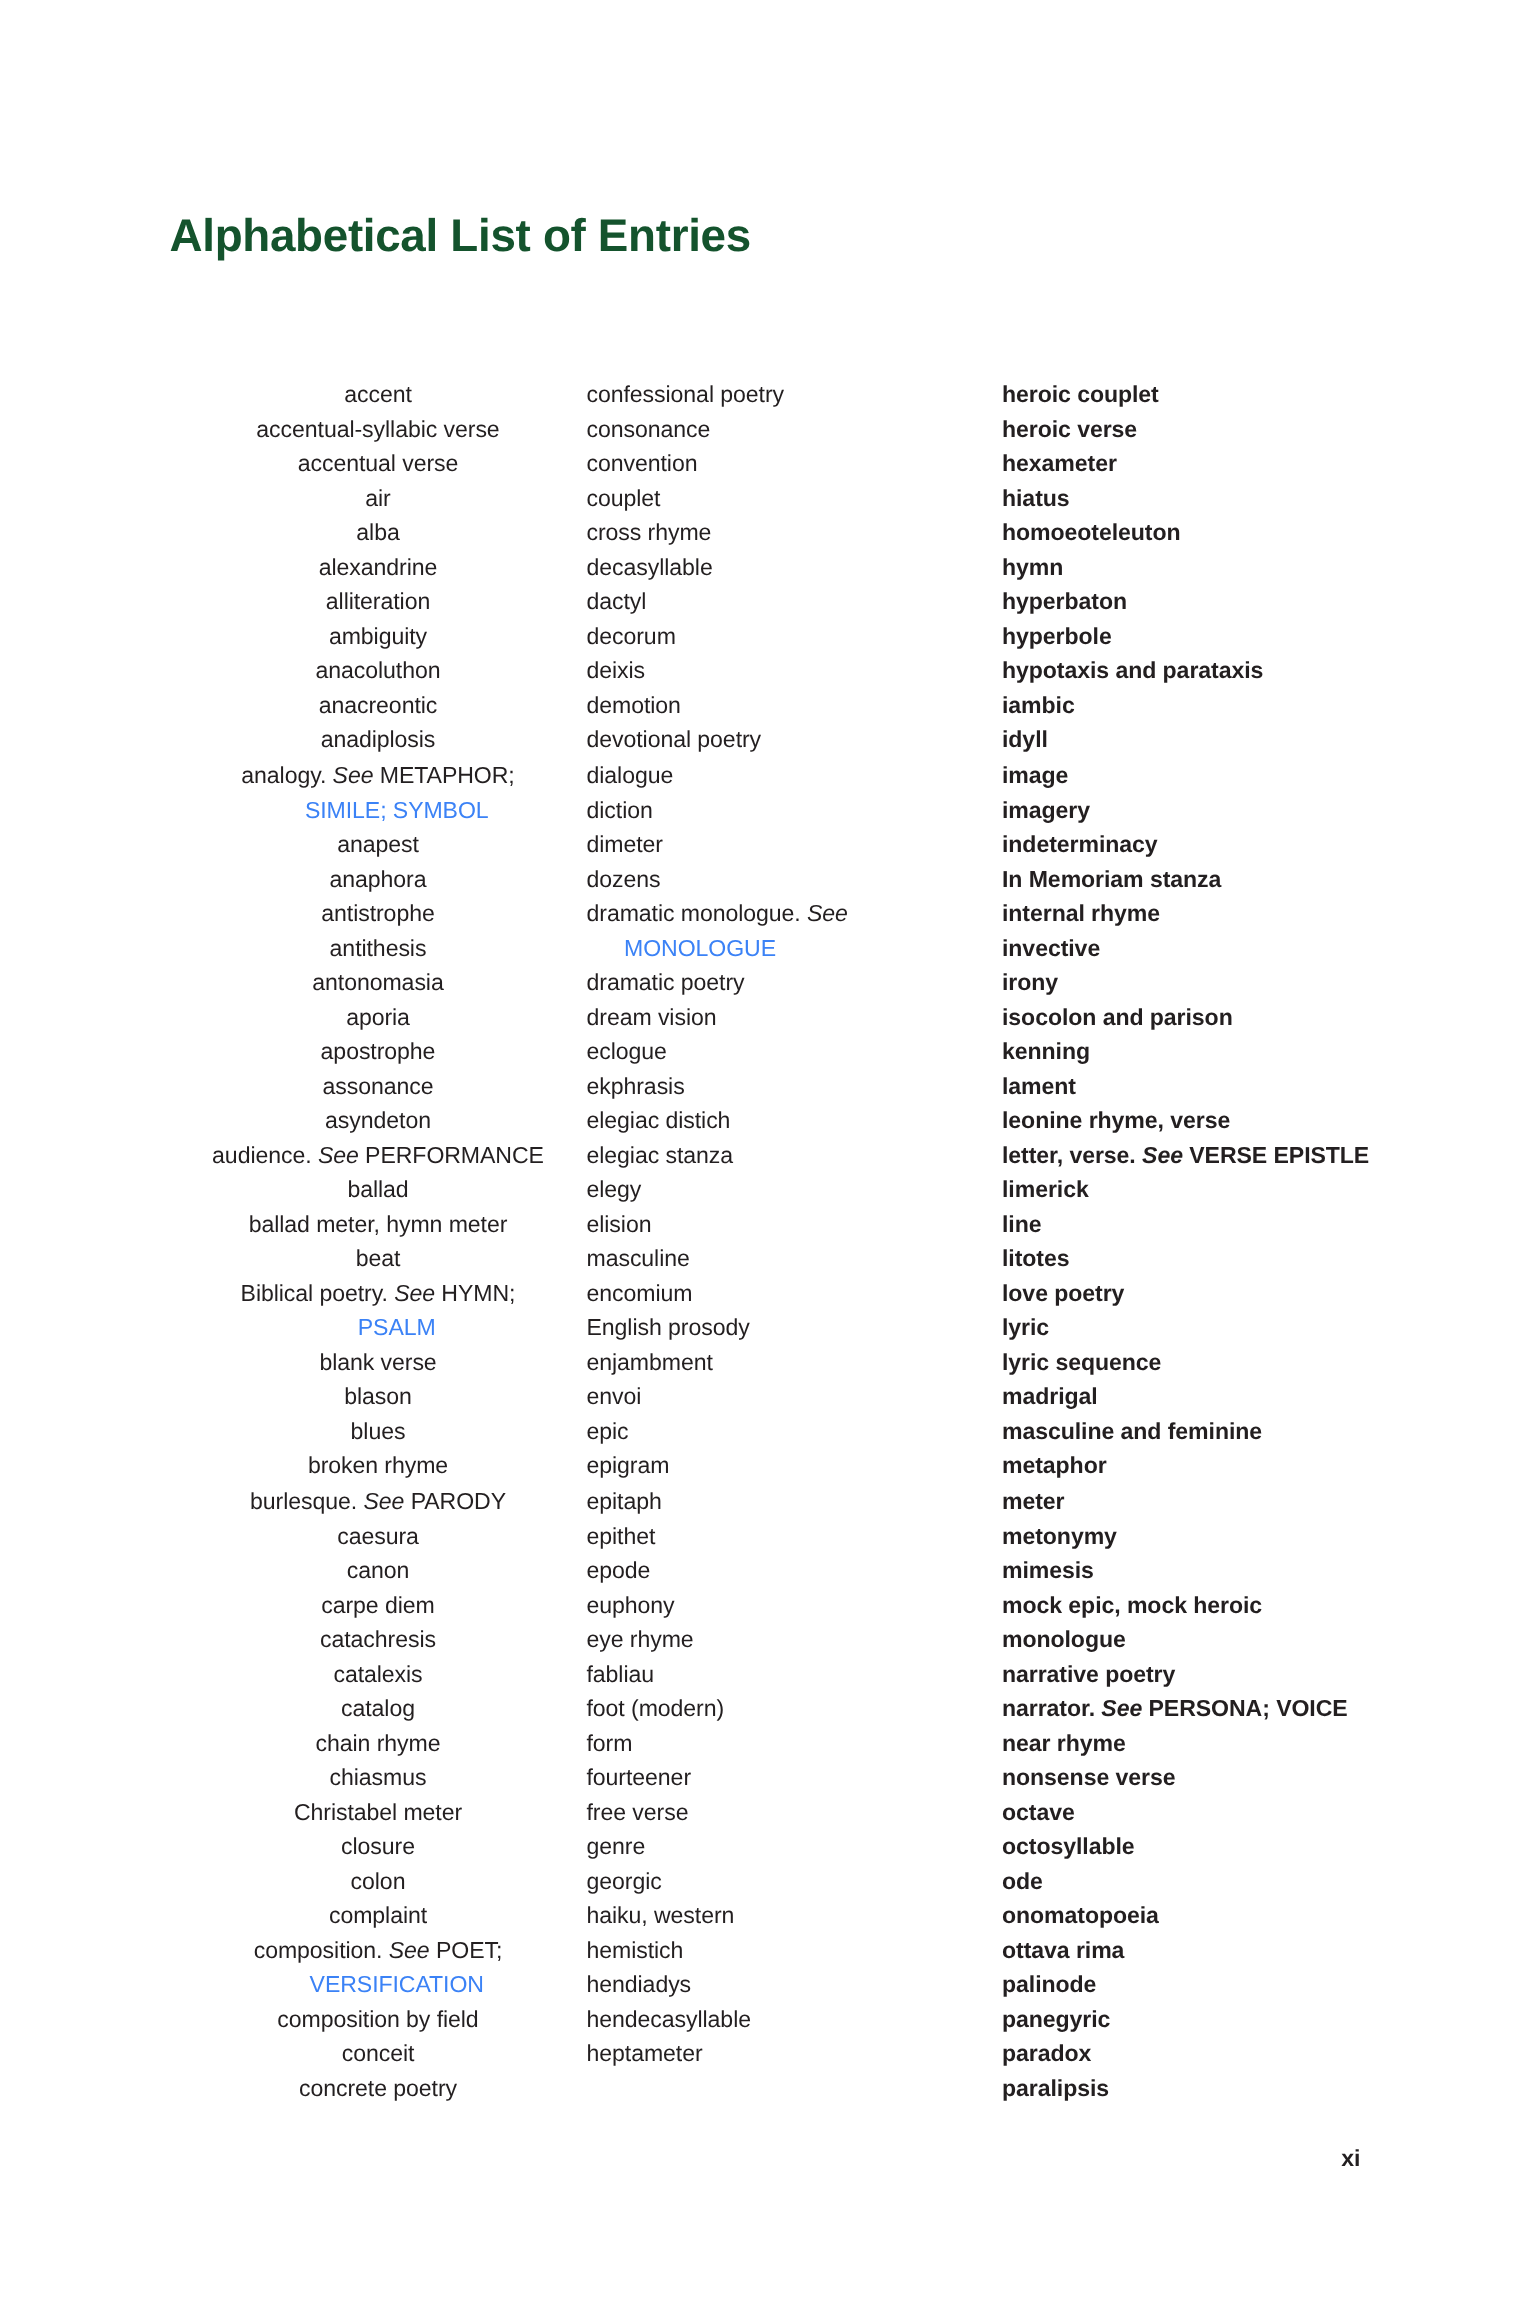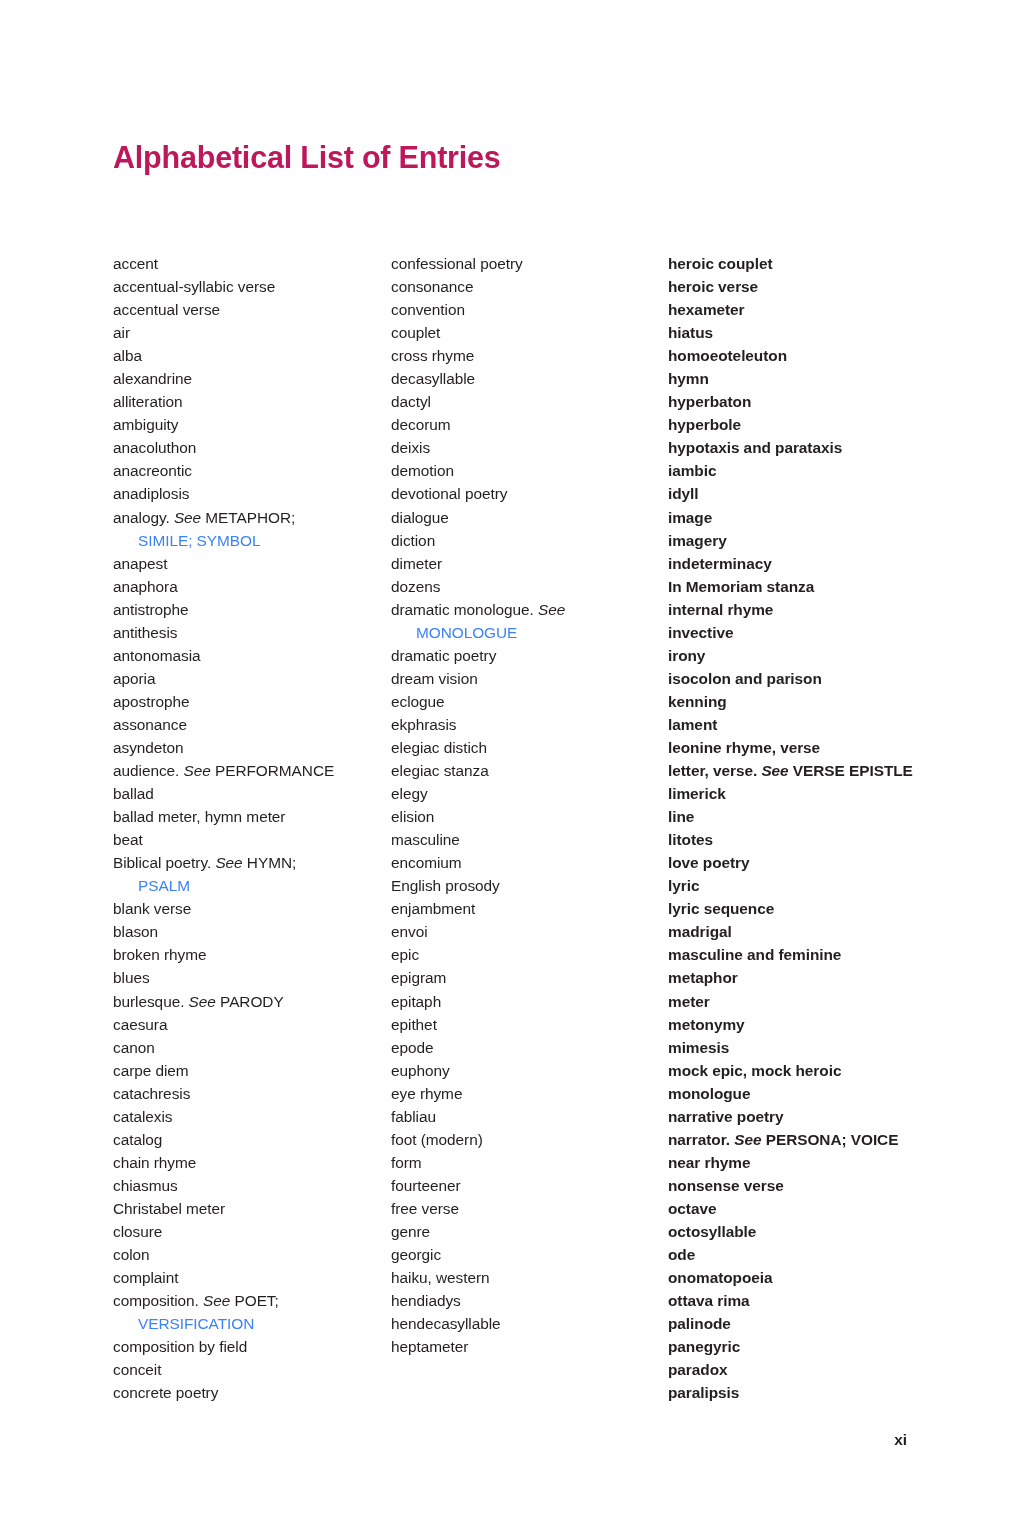--- a/index.html
+++ b/index.html
@@ -20,36 +20,36 @@
     position: absolute;
     inset: 0;
   }
   .page-title {
     position: absolute;
     left: 113px;
     top: 120px;
     font-size: 30.5px;
     font-weight: bold;
     letter-spacing: -0.2px;
-    color: #be185d;
+    color: #14532d;
     white-space: nowrap;
   }
   .columns {
     position: absolute;
     left: 113px;
     top: 252px;
     width: 810px;
     display: flex;
     flex-direction: row;
     align-items: flex-start;
   }
   .column {
     display: block;
   }
-  .col-1 { width: 278px; }
+  .col-1 { width: 278px; text-align: center; }
   .col-2 { width: 277px; }
   .col-3 { width: 255px; font-weight: bold; }
   .entry {
     font-size: 15.4px;
     line-height: 23.05px;
     color: #231f20;
     white-space: nowrap;
     letter-spacing: -0.05px;
   }
   .entry .see {
@@ -107,22 +107,22 @@
         <div class="entry"><span>assonance</span></div>
         <div class="entry"><span>asyndeton</span></div>
         <div class="entry"><span>audience. </span><span class="see">See</span><span class="xref"> PERFORMANCE</span></div>
         <div class="entry"><span>ballad</span></div>
         <div class="entry"><span>ballad meter, hymn meter</span></div>
         <div class="entry"><span>beat</span></div>
         <div class="entry"><span>Biblical poetry. </span><span class="see">See</span><span class="xref"> HYMN;</span></div>
         <div class="entry-cont">PSALM</div>
         <div class="entry"><span>blank verse</span></div>
         <div class="entry"><span>blason</span></div>
+        <div class="entry"><span>blues</span></div>
         <div class="entry"><span>broken rhyme</span></div>
-        <div class="entry"><span>blues</span></div>
         <div class="entry"><span>burlesque. </span><span class="see">See</span><span class="xref"> PARODY</span></div>
         <div class="entry"><span>caesura</span></div>
         <div class="entry"><span>canon</span></div>
         <div class="entry"><span>carpe diem</span></div>
         <div class="entry"><span>catachresis</span></div>
         <div class="entry"><span>catalexis</span></div>
         <div class="entry"><span>catalog</span></div>
         <div class="entry"><span>chain rhyme</span></div>
         <div class="entry"><span>chiasmus</span></div>
         <div class="entry"><span>Christabel meter</span></div>
@@ -174,20 +174,21 @@
         <div class="entry"><span>euphony</span></div>
         <div class="entry"><span>eye rhyme</span></div>
         <div class="entry"><span>fabliau</span></div>
         <div class="entry"><span>foot (modern)</span></div>
         <div class="entry"><span>form</span></div>
         <div class="entry"><span>fourteener</span></div>
         <div class="entry"><span>free verse</span></div>
         <div class="entry"><span>genre</span></div>
         <div class="entry"><span>georgic</span></div>
         <div class="entry"><span>haiku, western</span></div>
+        <div class="entry"><span>hemistich</span></div>
         <div class="entry"><span>hendiadys</span></div>
         <div class="entry"><span>hendecasyllable</span></div>
         <div class="entry"><span>heptameter</span></div>
       </div>
     <div class="column col-3">
         <div class="entry"><span>heroic couplet</span></div>
         <div class="entry"><span>heroic verse</span></div>
         <div class="entry"><span>hexameter</span></div>
         <div class="entry"><span>hiatus</span></div>
         <div class="entry"><span>homoeoteleuton</span></div>

